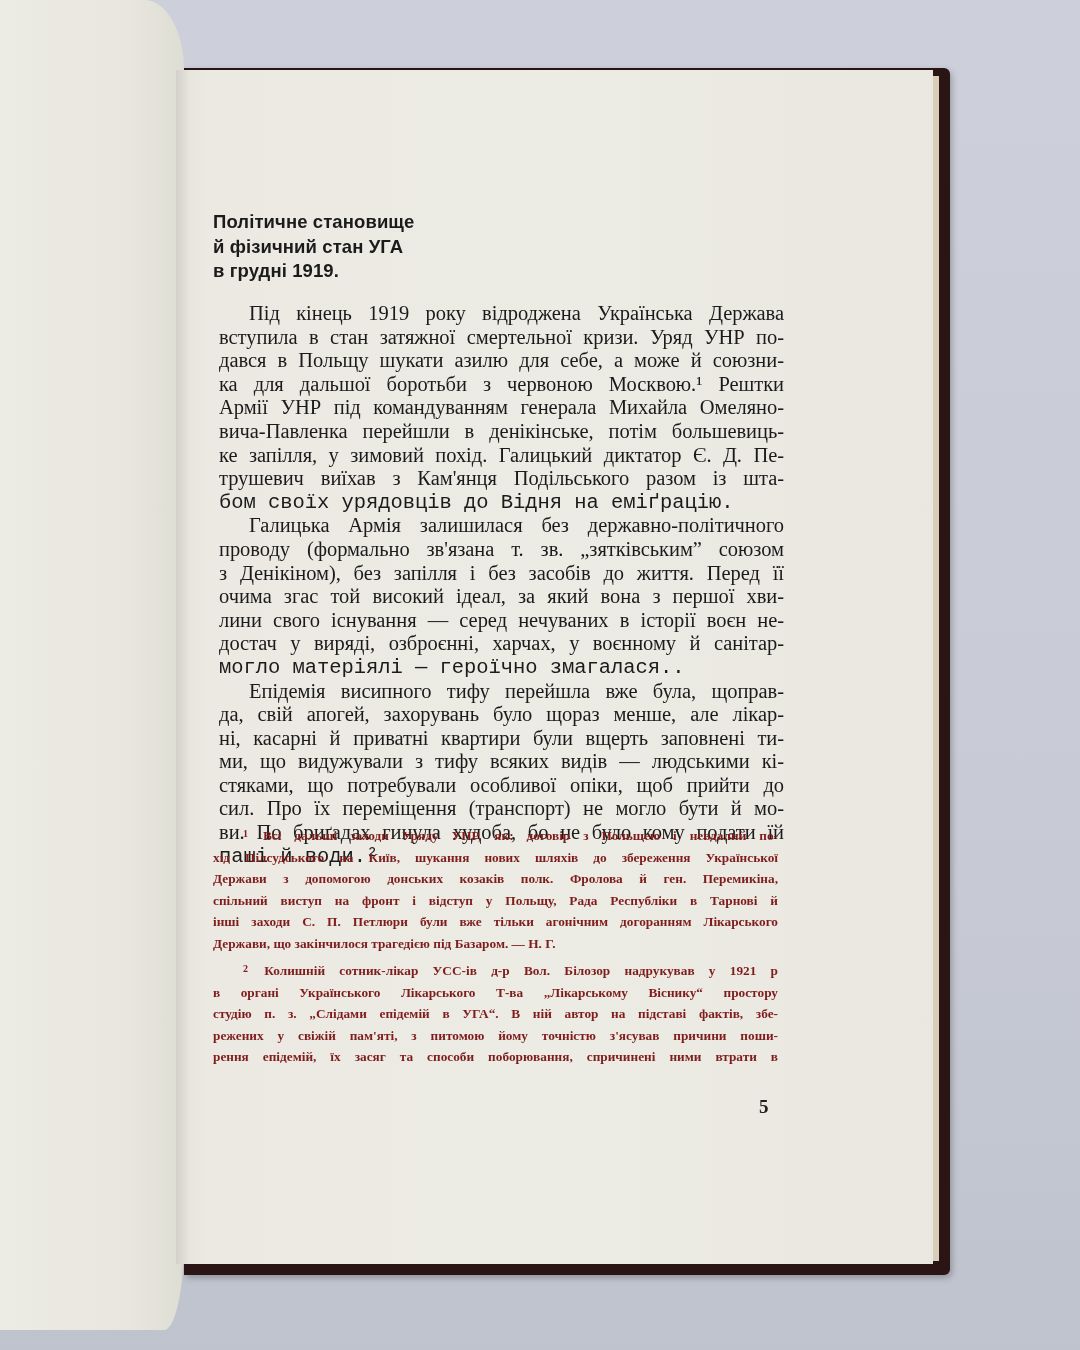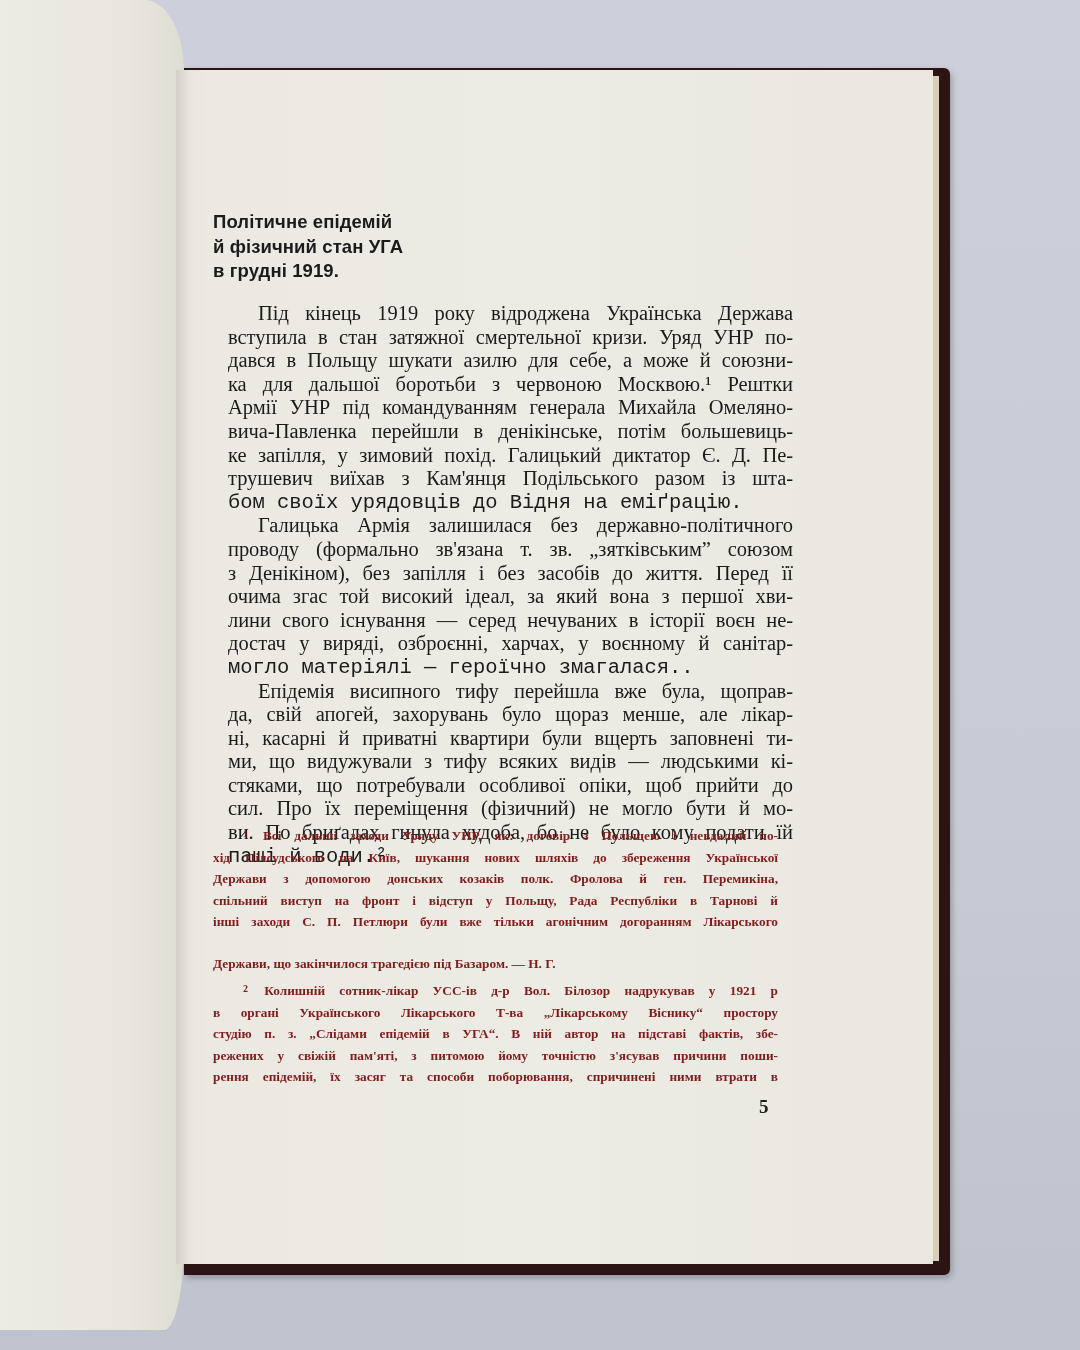--- a/index.html
+++ b/index.html
@@ -44,55 +44,55 @@
   .content {
     position:absolute; left:213px; top:70px; width:565px; color:#1b1b1b;
   }
   .title {
     position:absolute; top:140px; left:0;
     font-family:"Liberation Sans", sans-serif; font-weight:bold;
     font-size:18.5px; line-height:24.5px; letter-spacing:0.1px;
   }
   .title div { white-space:nowrap; }
   .body-text {
-    position:absolute; top:232px; left:15px; width:565px;
+    position:absolute; top:232px; left:6px; width:565px;
     font-size:20.5px; line-height:23.6px; letter-spacing:-0.05px;
   }
   .body-text .ln { display:block; text-align:justify; text-align-last:justify; }
   .body-text .ln.last { text-align-last:left;font-family:Liberation Mono, monospace; }
   .body-text .ln.ind { text-indent:30px; }
   .footnotes {
     position:absolute; top:753px; left:0; width:565px;
     font-family:"Liberation Serif", serif; font-weight:bold;
     font-size:13.3px; line-height:21.5px; color:#7f1d1d;
   }
   .footnotes .fn { margin:0 0 4px 0; }
   .footnotes .ln { display:block; text-align:justify; text-align-last:justify; white-space:nowrap; }
-  .footnotes .ln.last { text-align-last:left;margin-top:20px; }
+  .footnotes .ln.last { text-align-last:left; }
   .footnotes .ln.ind { text-indent:30px; }
   .fn-num { font-size:10px; vertical-align:3px; margin-right:2px; }
   .page-number {
     position:absolute; top:1026px; left:546px;
     font-size:19px; font-weight:bold; color:#1f1f1f;
   }
 </style>
 </head>
 <body>
 
 <div class="backdrop"></div>
 <div class="left-cover"></div>
 <div class="left-page"></div>
 <div class="right-cover"></div>
 <div class="page-edge"></div>
 <div class="right-page"></div>
 <div class="gutter-shadow"></div>
 
 <div class="content">
   <div class="title">
-    <div>Політичне епідемій</div>
+    <div>Політичне становище</div>
     <div>й фізичний стан УГА</div>
     <div>в грудні 1919.</div>
   </div>
 
   <div class="body-text">
     <div class="para">
       <span class="ln ind">Під кінець 1919 року відроджена Українська Держава</span>
       <span class="ln">вступила в стан затяжної смертельної кризи. Уряд УНР по-</span>
       <span class="ln">дався в Польщу шукати азилю для себе, а може й союзни-</span>
       <span class="ln">ка для дальшої боротьби з червоною Москвою.¹ Рештки</span>
@@ -110,21 +110,21 @@
       <span class="ln">лини свого існування — серед нечуваних в історії воєн не-</span>
       <span class="ln">достач у виряді, озброєнні, харчах, у воєнному й санітар-</span>
       <span class="ln last">могло матеріялі — героїчно змагалася..</span>
     </div>
     <div class="para">
       <span class="ln ind">Епідемія висипного тифу перейшла вже була, щоправ-</span>
       <span class="ln">да, свій апогей, захорувань було щораз менше, але лікар-</span>
       <span class="ln">ні, касарні й приватні квартири були вщерть заповнені ти-</span>
       <span class="ln">ми, що видужували з тифу всяких видів — людськими кі-</span>
       <span class="ln">стяками, що потребували особливої опіки, щоб прийти до</span>
-      <span class="ln">сил. Про їх переміщення (фізичний) не могло бути й мо-</span>
+      <span class="ln">сил. Про їх переміщення (транспорт) не могло бути й мо-</span>
       <span class="ln">ви. По бриґадах гинула худоба, бо не було кому подати їй</span>
       <span class="ln last">паші й води.²</span>
     </div>
   </div>
 
   <div class="footnotes">
     <div class="fn">
       <span class="ln ind"><span class="fn-num">1</span> <span>Всі дальші заходи Уряду УНР, як: договір з Польщею і невдалий по-</span></span>
       <span class="ln">хід Пілсудського на Київ, шукання нових шляхів до збереження Української</span>
       <span class="ln">Держави з допомогою донських козаків полк. Фролова й ген. Перемикіна,</span>

